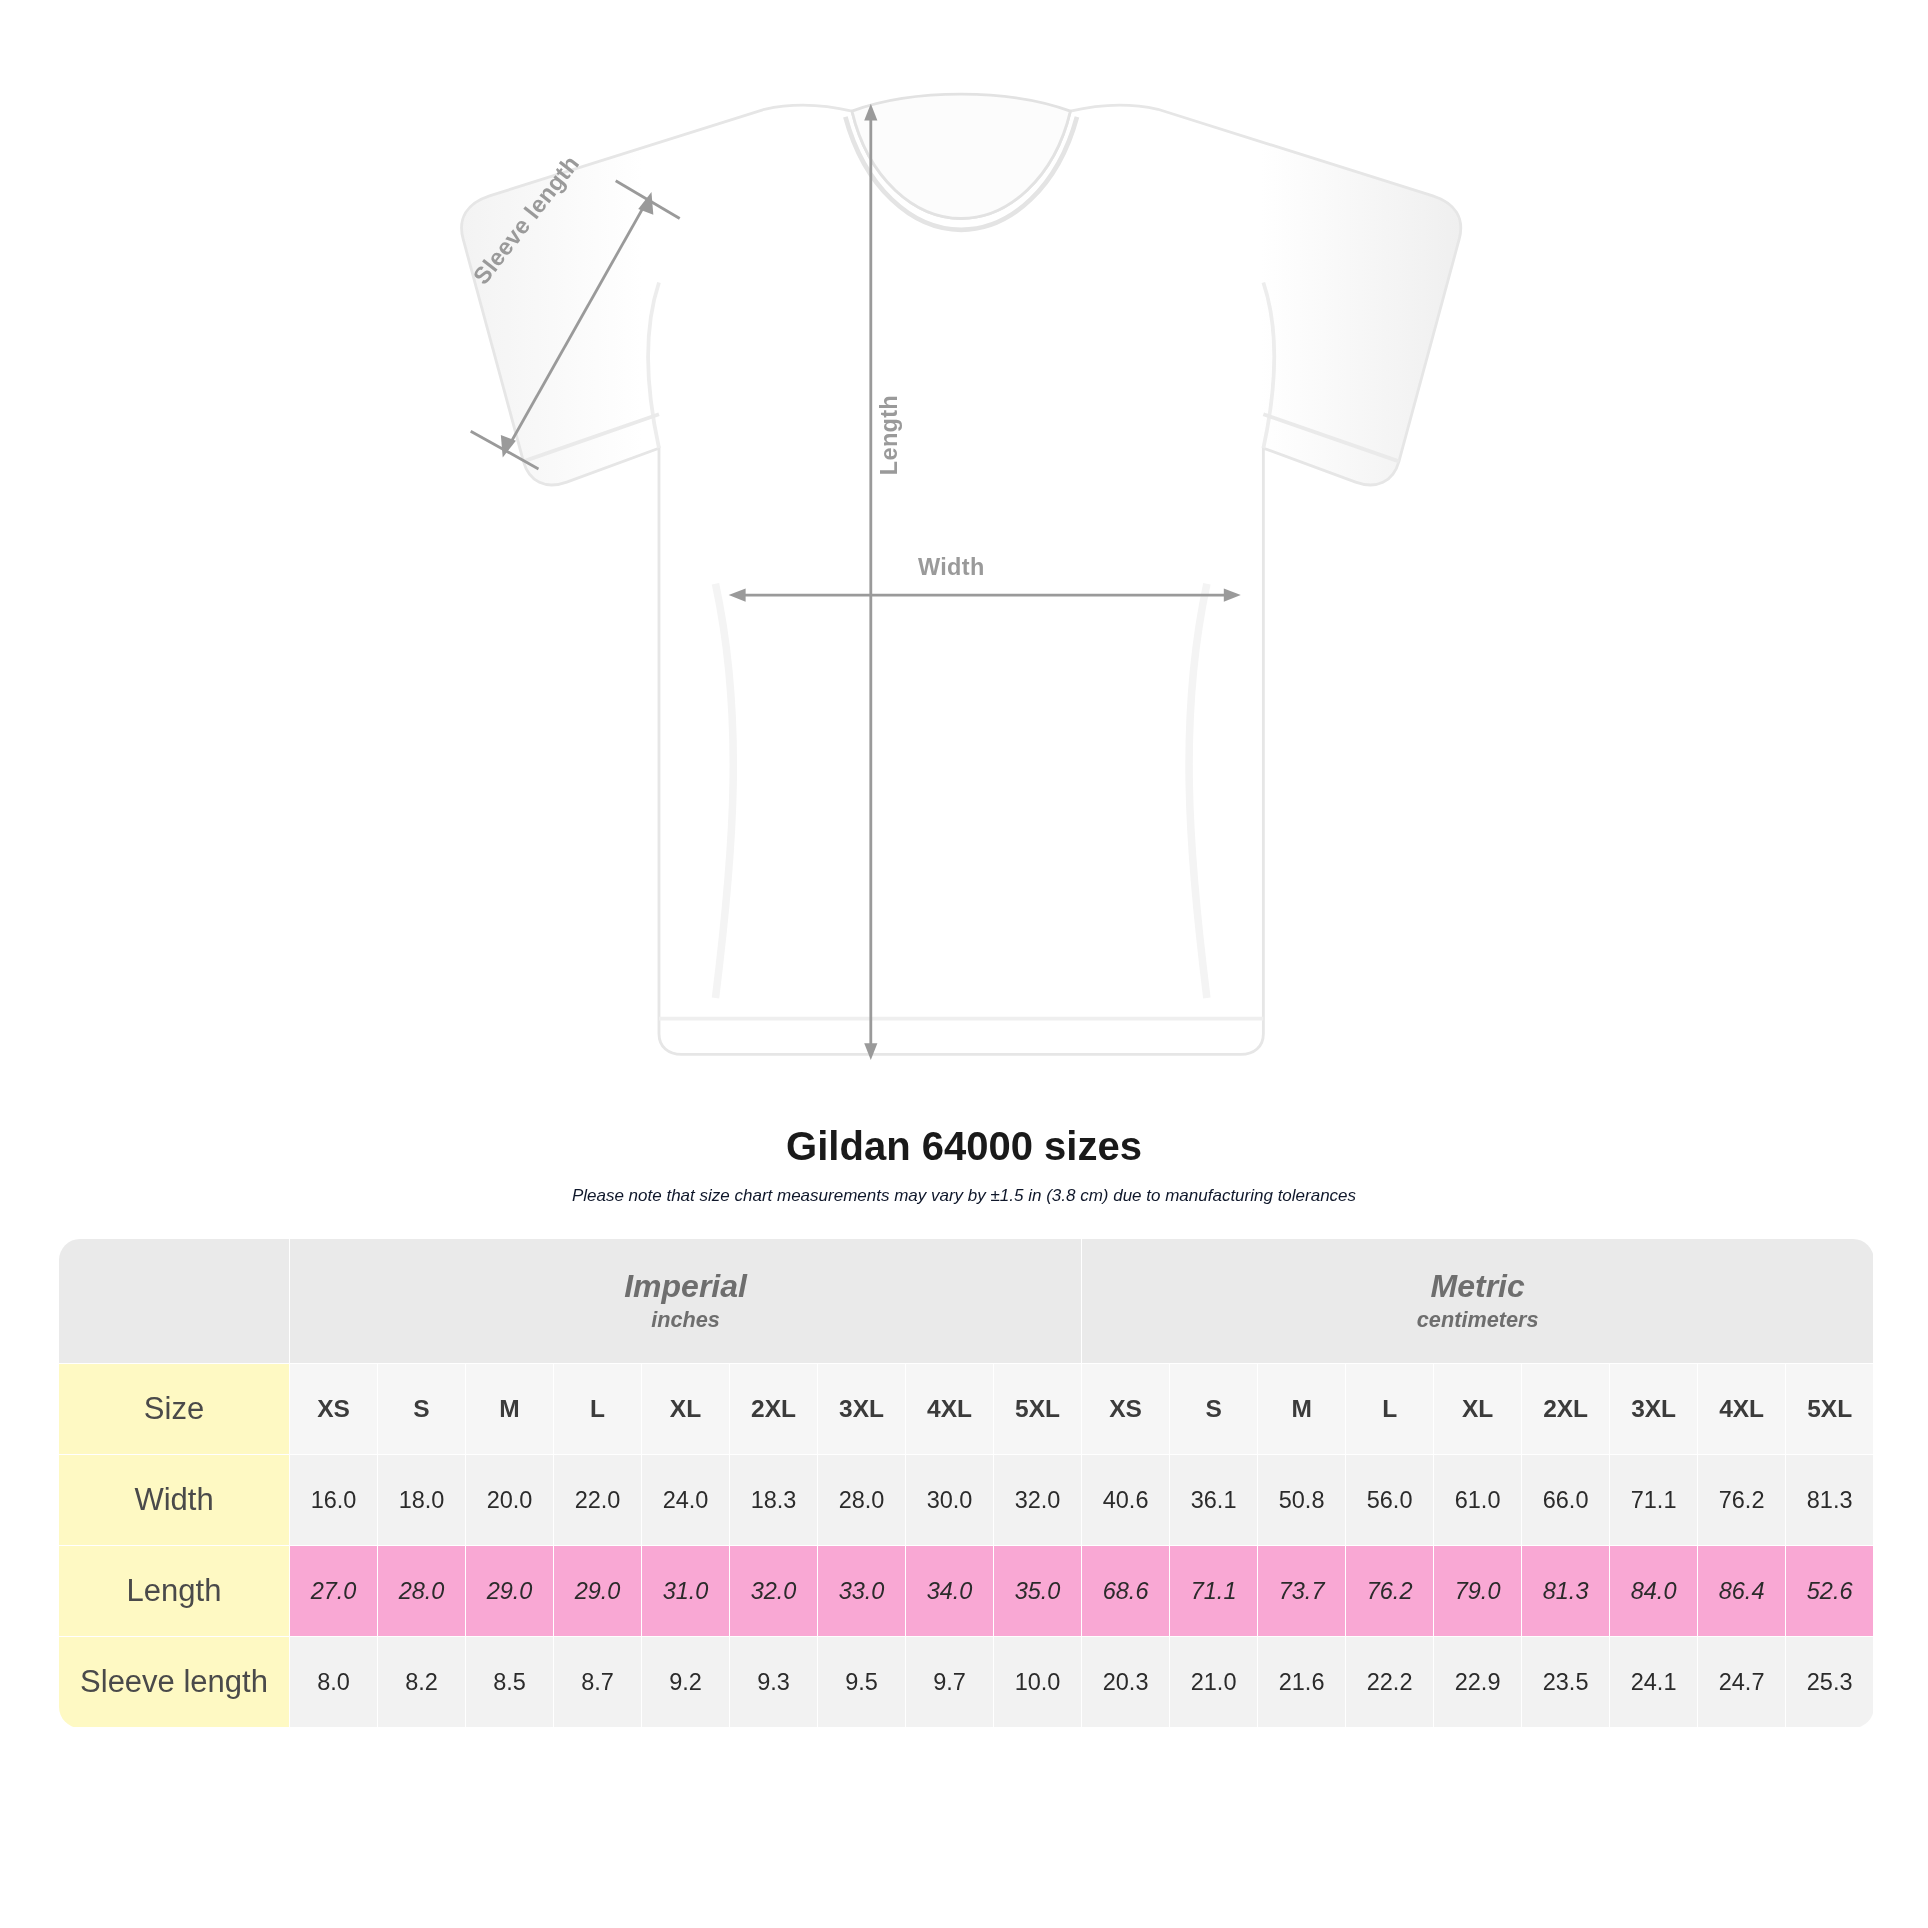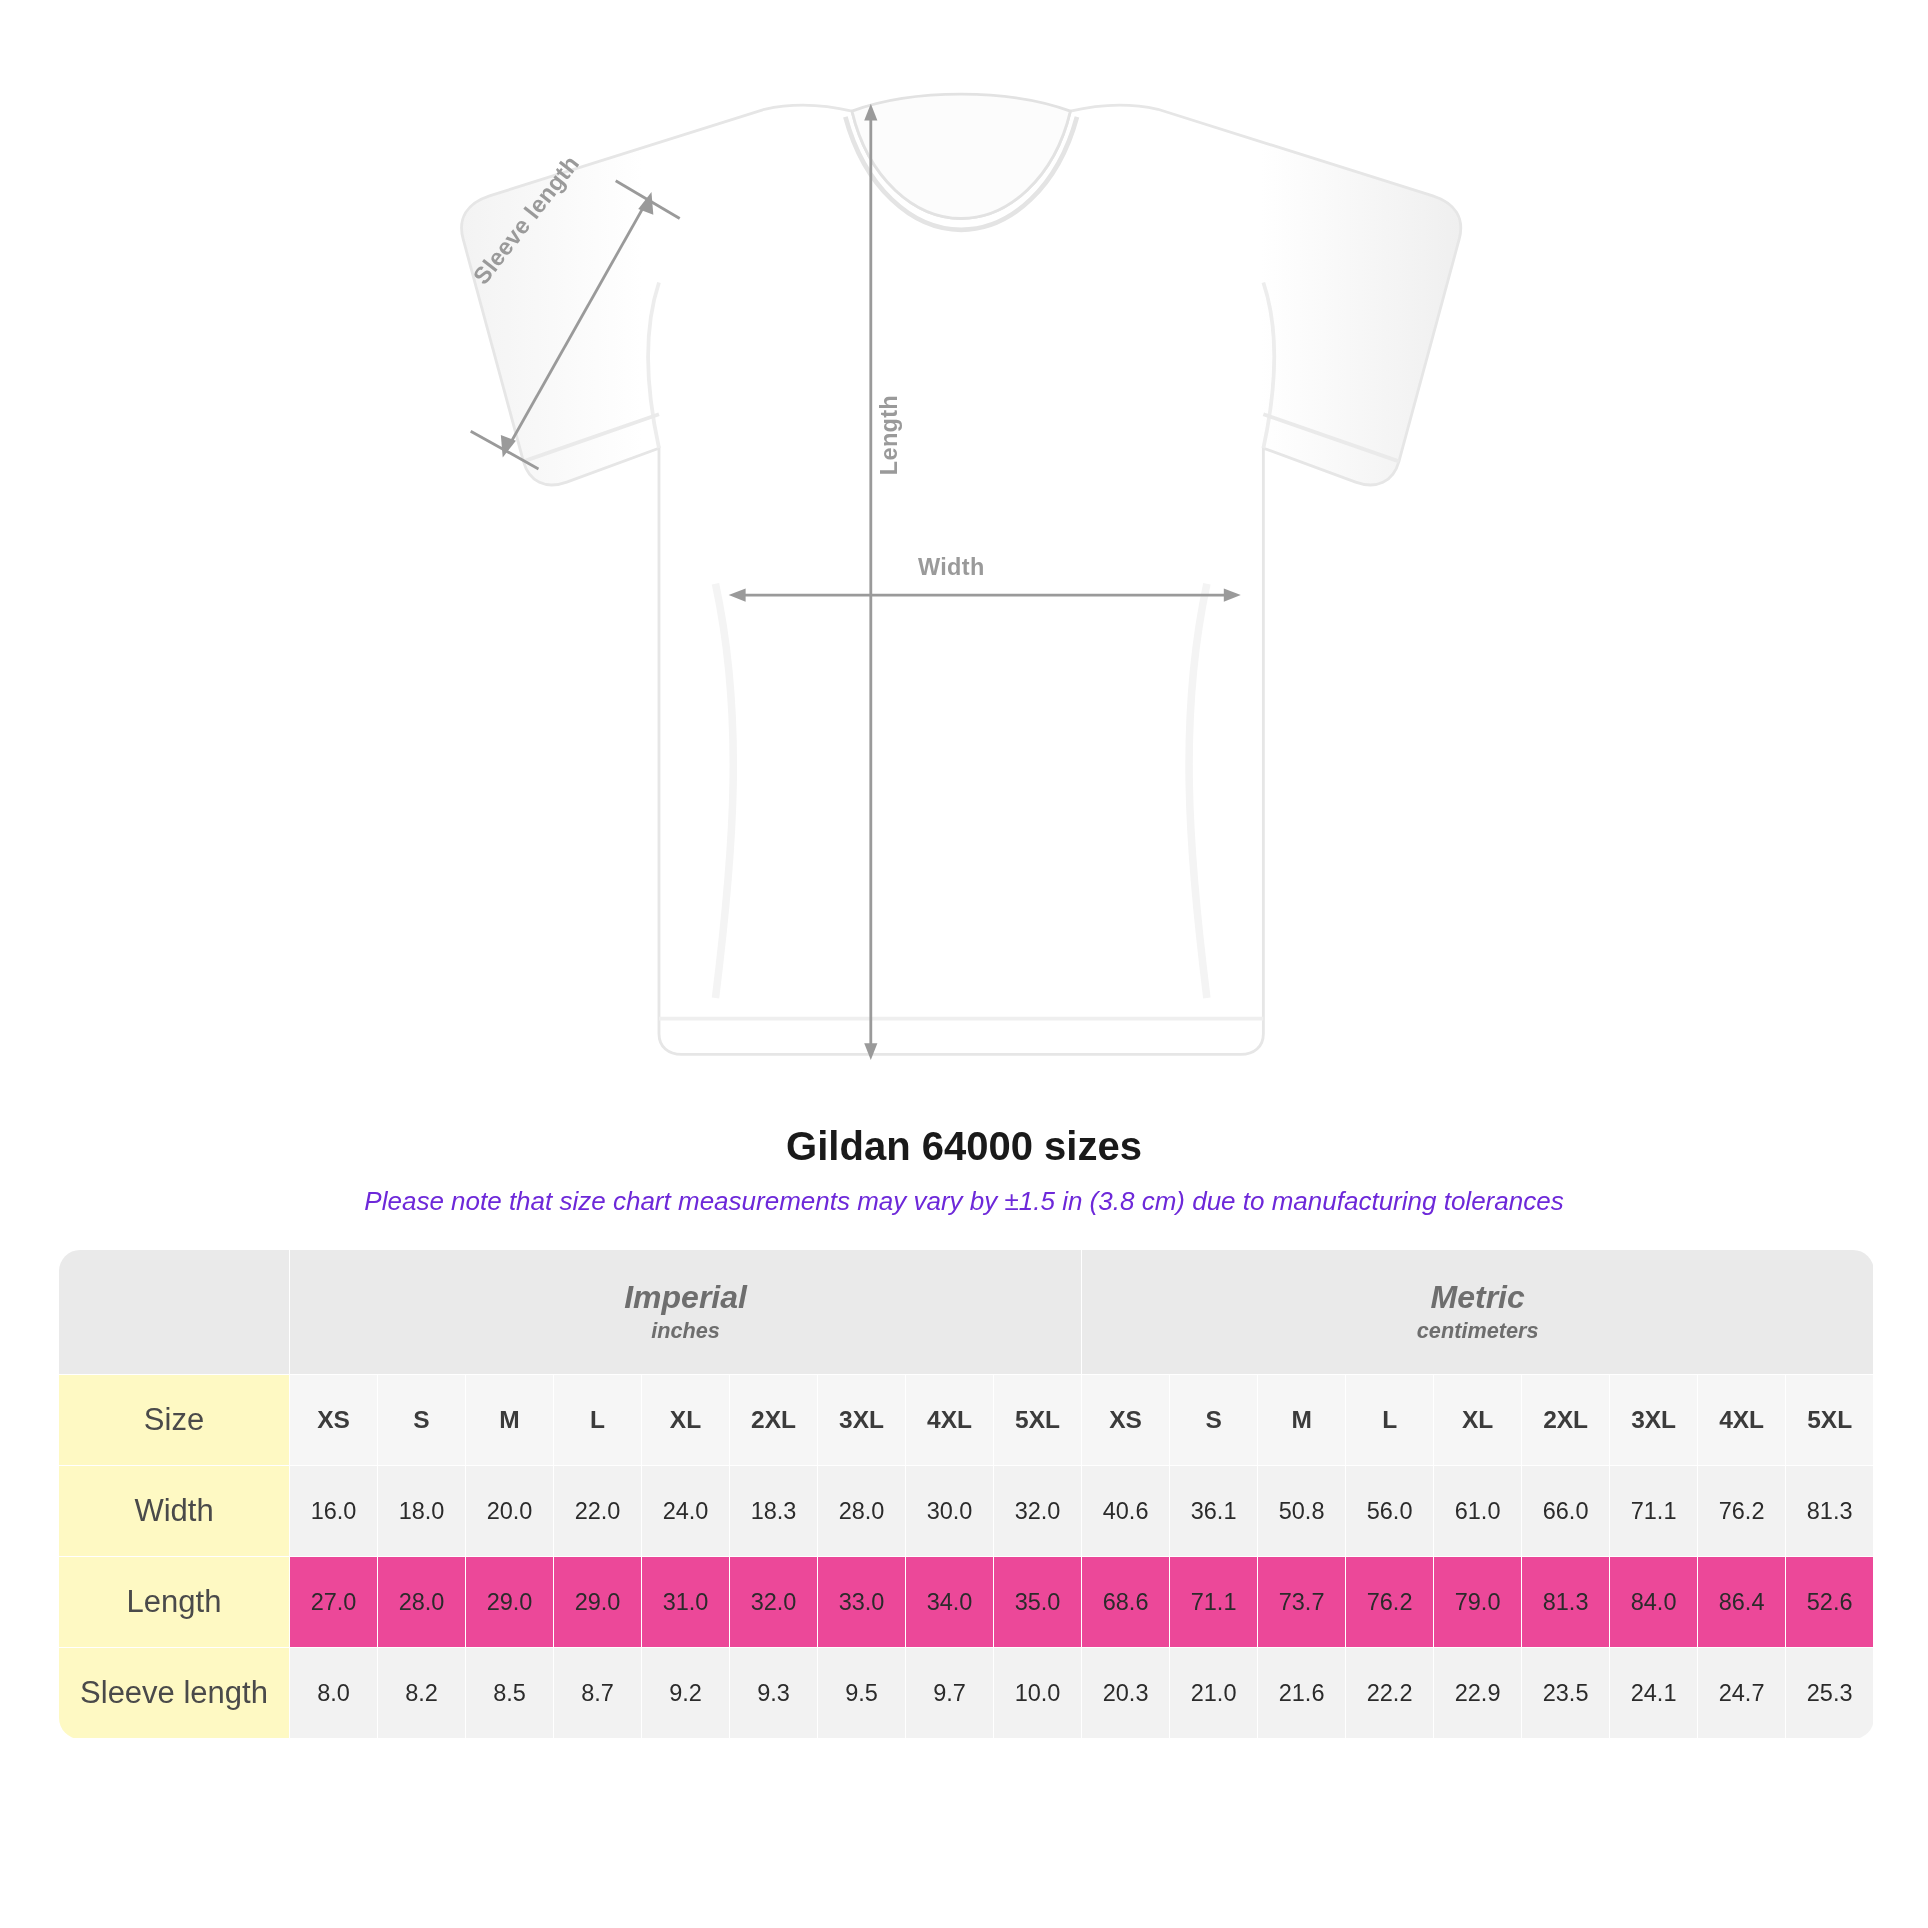--- a/index.html
+++ b/index.html
@@ -62,23 +62,23 @@
     margin-top: 13px;
   }
   .chart-title {
     font-size: 40px;
     font-weight: bold;
     color: #1a1a1a;
     margin: 0 0 17px 0;
     text-align: center;
   }
   .chart-note {
-    font-size: 26px;
+    font-size: 17px;
     font-style: italic;
-    color: #6d28d9;
+    color: #0f172a;
     margin: 0;
   }
 
   
   .table-wrap {
     margin: 32px 58px 0 58px;
   }
   table.size-table {
     width: 1812px;
     border-collapse: collapse;
@@ -126,21 +126,22 @@
     color: #3b3b3b;
     font-size: 24.5px;
     height: 90px;
   }
   td.val {
     background: #f2f2f2;
     color: #2b2b2b;
     height: 90px;
   }
   tr.alt td.val {
-    background: #ec4899;
+    background: #f9a8d4;
+    font-style: italic;
   }
   .round-tl { border-top-left-radius: 21px; }
   .round-tr { border-top-right-radius: 21px; }
   .round-bl { border-bottom-left-radius: 21px; }
   .round-br { border-bottom-right-radius: 21px; }
 </style>
 </head>
 <body>
 
 <div class="page">

